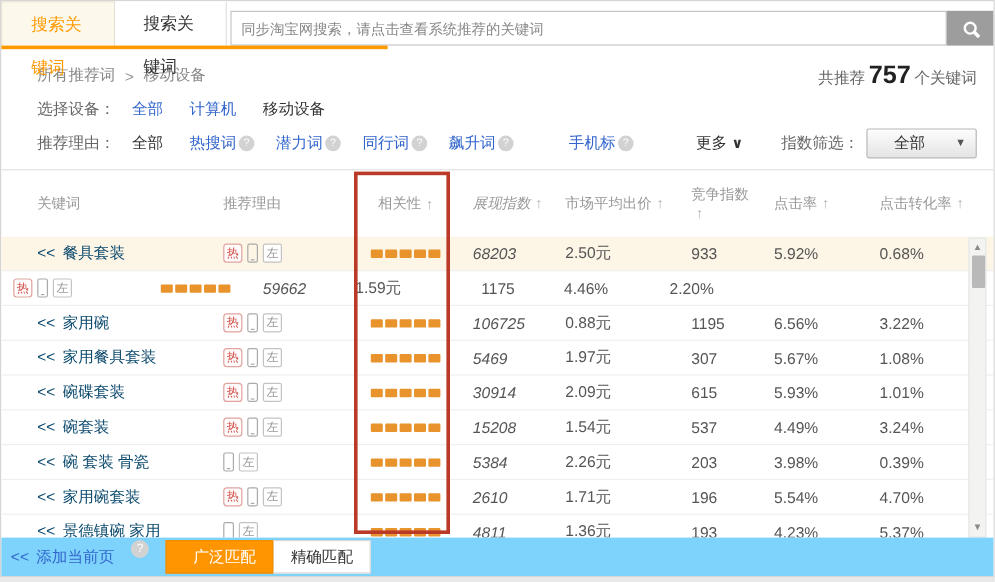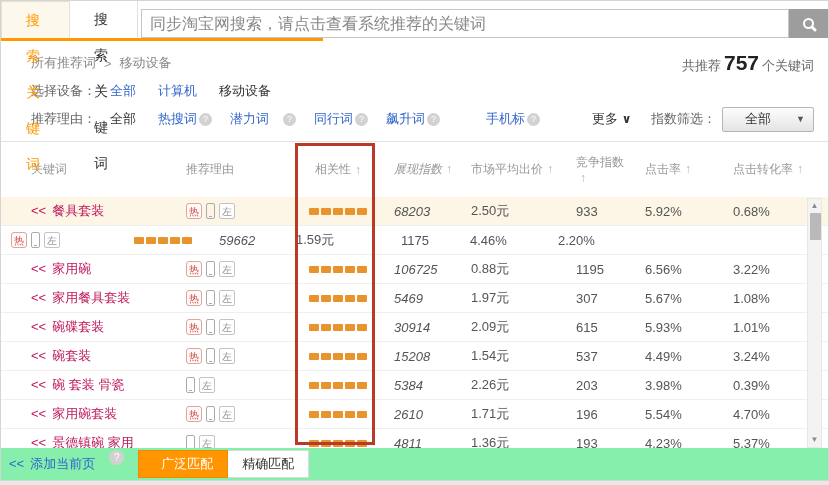--- a/index.html
+++ b/index.html
@@ -5,21 +5,21 @@
   * { margin:0; padding:0; box-sizing:border-box; }
   html,body { background:#e8e8e8; font-family:"Liberation Sans","DejaVu Sans",sans-serif; }
   .app { position:relative; width:829px; height:481px; background:#fff; border:1px solid #d5d5d5; overflow:hidden; }
 
   
   .tabbar { position:relative; height:40px; display:flex; align-items:stretch; }
   .tab { height:37px; line-height:36px; padding:0 24px; font-size:14px; color:#333; cursor:pointer; border-right:1px solid #e0e0e0; background:#fff; }
   .tab.active { background:#fdf8ec; color:#f90; border:1px solid #e6e0d2; border-bottom:none; }
   .tab-underline { position:absolute; left:0; top:37px; width:322px; height:3px; background:#ff9900; }
   .searchwrap { display:flex; align-items:center; margin-left:3px; padding-top:5px; }
-  .search-input { width:648px; height:29px; border:1px solid #c6c6c6; padding:0 8px; font-size:16px; color:#555; outline:none; }
+  .search-input { width:597px; height:29px; border:1px solid #c6c6c6; padding:0 8px; font-size:12px; color:#555; outline:none; }
   .search-input::placeholder { color:#888; }
   .search-btn { width:39px; height:29px; background:#9d9d9d; border:none; cursor:pointer; display:flex; align-items:center; justify-content:center; }
   .mag { position:relative; width:11px; height:11px; border:2px solid #fff; border-radius:50%; display:inline-block; }
   .mag::after { content:''; position:absolute; width:7px; height:3px; background:#fff; transform:rotate(45deg); right:-5px; bottom:-3px; border-radius:1px; }
 
   
   .filters { height:100px; padding:8px 14px 0 30px; font-size:13px; color:#666; }
   .f-row { height:28px; display:flex; align-items:center; }
   .f-label { color:#666; margin-right:14px; }
   .link { color:#36c; text-decoration:none; cursor:pointer; margin-right:22px; }
@@ -44,42 +44,42 @@
   .tr.hl { background:#fdf5e6; }
   .col-kw   { width:175px; padding-left:30px; }
   .col-rsn  { width:118px; padding-left:10px; display:flex; align-items:center; gap:4px; }
   .col-rel  { width:88px;  display:flex; align-items:center; justify-content:center; }
   .col-imp  { width:77px;  padding-left:12px;font-style:italic; }
   .col-prc  { width:99px;  padding-left:12px; }
   .col-cmp  { width:75px;  padding-left:18px; }
   .col-ctr  { width:80px;  padding-left:12px; }
   .col-cvr  { flex:1;      padding-left:20px; }
   .arrow { color:#b3b3b3; margin-left:4px; font-size:12px; }
-  .kw { color:#be185d; cursor:pointer; }
+  .kw { color:#0c4a6e; cursor:pointer; }
   .kw .pre { margin-right:6px; }
   .ic { display:inline-block; text-align:center; font-size:10px; }
   .ic-hot  { width:16px; height:16px; line-height:15px; border:1px solid #e0a39e; color:#cf4a44; background:#fffcfb; border-radius:3px; }
   .ic-phone{ width:9px; height:16px; border:1px solid #aaa; border-radius:2px; position:relative; }
   .ic-phone::after { content:''; position:absolute; left:2px; bottom:1px; width:3px; height:1px; background:#aaa; }
   .ic-left { width:16px; height:16px; line-height:15px; border:1px solid #c3c3c3; color:#999; border-radius:2px; background:#fff; }
   .bars { display:flex; }
   .bar { width:10px; height:7px; background:#e8932c; margin:0 1px; border-radius:1px; }
 
   
   .red-box { position:absolute; left:294px; top:142px; width:80px; height:302px; border:3px solid #bb3a27; pointer-events:none; }
 
   
   .sbar { position:absolute; top:197px; right:6px; width:15px; height:250px; background:#f3f3f2; border:1px solid #e7e7e5; }
   .sbar .s-up, .sbar .s-down { position:absolute; left:0; width:100%; text-align:center; font-size:8px; color:#8a8a8a; height:12px; line-height:12px; cursor:pointer; }
   .sbar .s-up { top:1px; }
   .sbar .s-down { bottom:1px; }
   .sbar .thumb { position:absolute; top:14px; left:1px; width:11px; margin:0 1px; height:27px; background:#b9b9b9; border-radius:1px; cursor:pointer; }
 
   
-  .footer { height:32px; display:flex; align-items:center; padding-left:8px; background:#86efac; position:relative; }
+  .footer { height:32px; display:flex; align-items:center; padding-left:8px; background:#7dd3fc; position:relative; }
   .addpage { color:#36c; font-size:13px; cursor:pointer; }
   .addpage .pre { margin-right:6px; }
   .f-help { display:inline-block; width:15px; height:15px; line-height:15px; text-align:center; background:#d2d2d2; color:#fff; border-radius:50%; font-size:10px; margin-left:14px; position:relative; top:-7px; cursor:pointer; }
   .btn { height:28px; font-size:13px; cursor:pointer; padding:0 14px; }
   .btn-broad { margin-left:14px; background:#ff9500; border:1px solid #f08c00; color:#fff;padding-left:22px; }
   .btn-exact { background:#fff; border:1px solid #d9d9d9; border-left:none; color:#333; }
 </style>
 </head>
 <body>
 
@@ -111,21 +111,21 @@
       <span class="f-label">选择设备：</span>
       <a class="link">全部</a>
       <a class="link">计算机</a>
       <span class="sel">移动设备</span>
     </div>
     <div class="f-row">
       <span class="f-label">推荐理由：</span>
       <span class="sel">全部</span>
       <a class="link" style="margin-right:0">热搜词</a>
         <span class="help">?</span>
-      <a class="link" style="margin-right:12px">潜力词</a>
+      <a class="link" style="margin-right:0">潜力词</a>
         <span class="help">?</span>
       <a class="link" style="margin-right:0">同行词</a>
         <span class="help">?</span>
       <a class="link" style="margin-right:0">飙升词</a>
         <span class="help">?</span>
       <a class="link gap-left" style="margin-right:0">手机标</a>
         <span class="help">?</span>
       <span class="more"><span>更多</span> <b>∨</b></span>
       <span class="spacer"></span>
       <span class="idx-label">指数筛选：</span>

